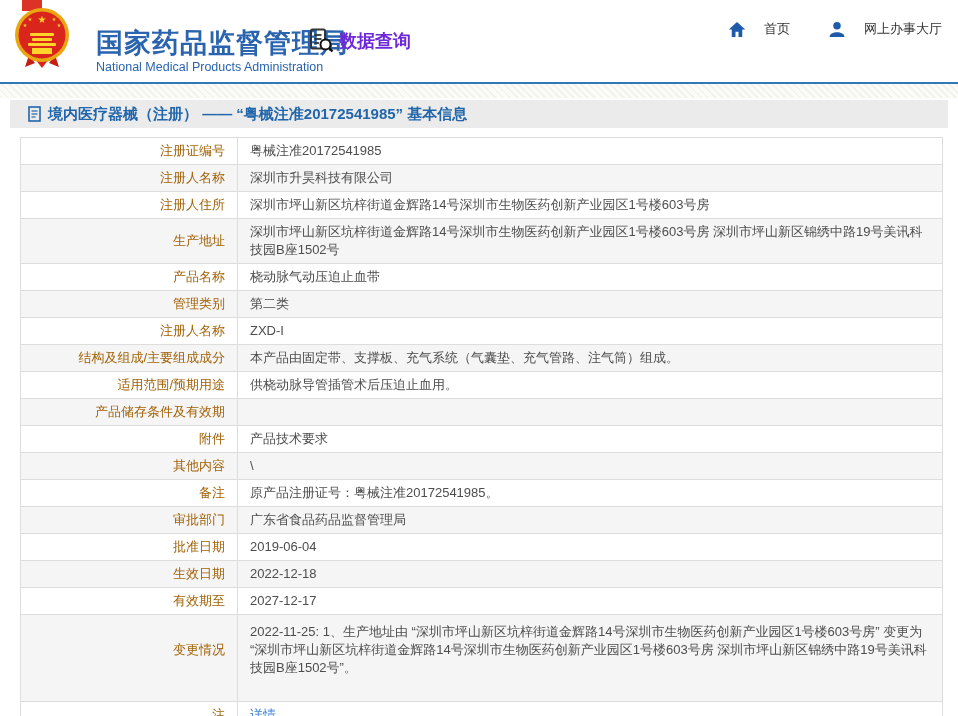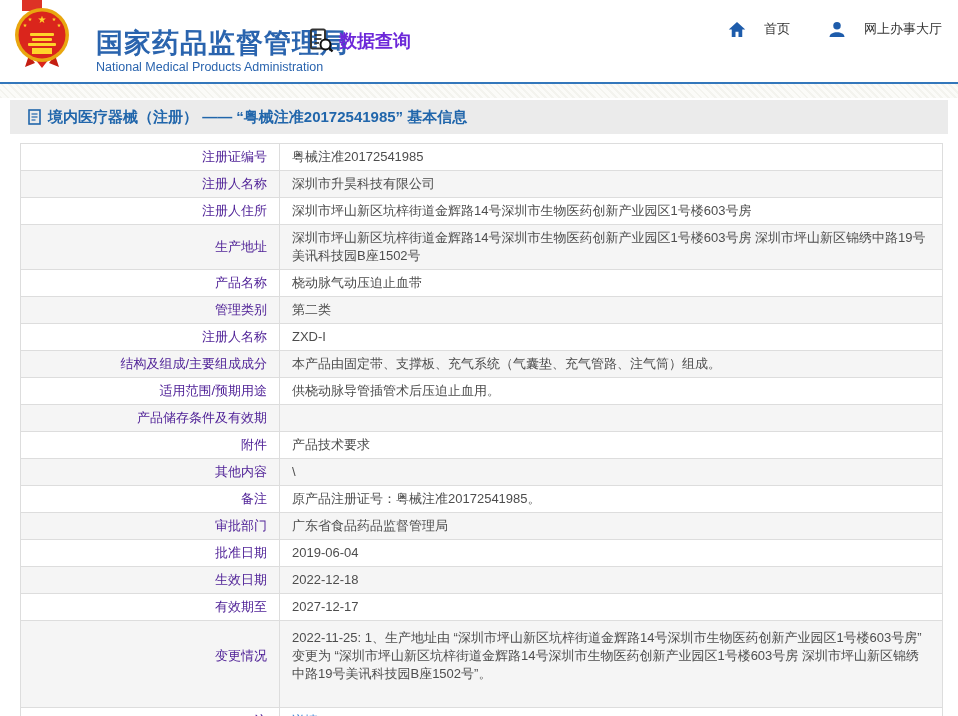--- a/index.html
+++ b/index.html
@@ -39,21 +39,21 @@
   .nav-item { display:flex; flex-direction:row; align-items:center; gap:18px; cursor:pointer; }
   .nav-item .nav-label { font-size:13px; color:#333; white-space:nowrap; }
   
   .hatch-strip {
     height:14px; width:100%;
     background:repeating-linear-gradient(45deg,#f3f3ee 0 2px,#fbfbf8 2px 5px);
   }
   
   main { padding:2px 10px 0 10px; }
   .title-bar {
-    height:34px; background:#ebebeb;
+    height:28px; background:#ebebeb;
     display:flex; align-items:center;
     padding-left:18px; gap:7px;
   }
   .title-bar h1 { font-size:15px; font-weight:bold; color:#2166ab; }
   
   .info-table {
     margin:9px 5px 0 10px;
     width:923px;
     border-collapse:collapse;
     border:1px solid #c8c8c8;
@@ -61,24 +61,24 @@
   }
   .info-table tr { background:#ffffff; }
   .info-table tr:nth-child(even) { background:#f5f5f5; }
   .info-table th, .info-table td {
     border:1px solid #ddd;
     font-size:13px; line-height:18px;
     padding:4px 12px;
     vertical-align:middle;
   }
   .info-table th {
-    width:259px;
+    width:217px;
     text-align:right;
     font-weight:normal;
-    color:#4c1d95;
+    color:#a16207;
     white-space:nowrap;
   }
   .info-table td { color:#4d4d4d; word-break:break-all; }
   .info-table tr.tall td, .info-table tr.tall th { padding-bottom:24px; padding-top:8px; vertical-align:middle; }
   .info-table a { color:#3e87d8; text-decoration:none; }
 </style>
 </head>
 <body>
 
 <header class="site-header">

